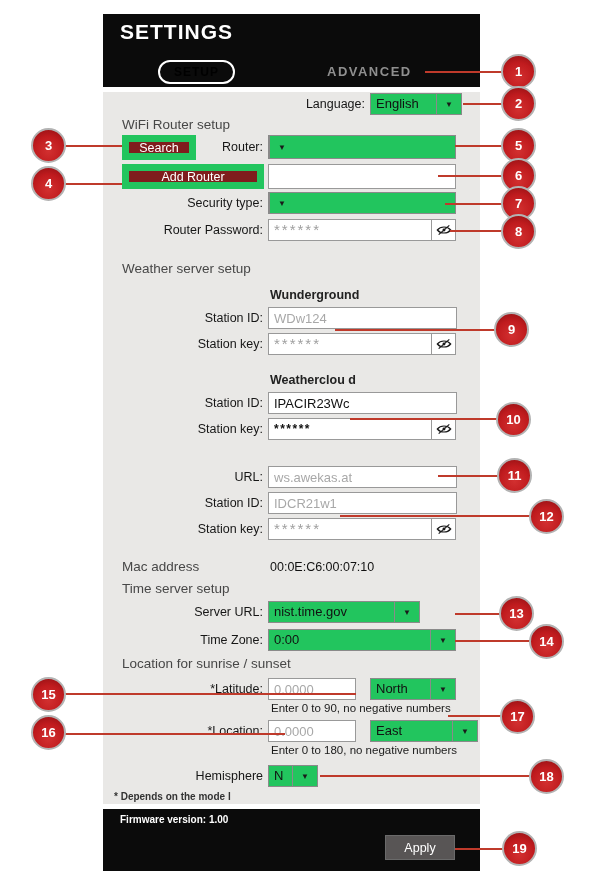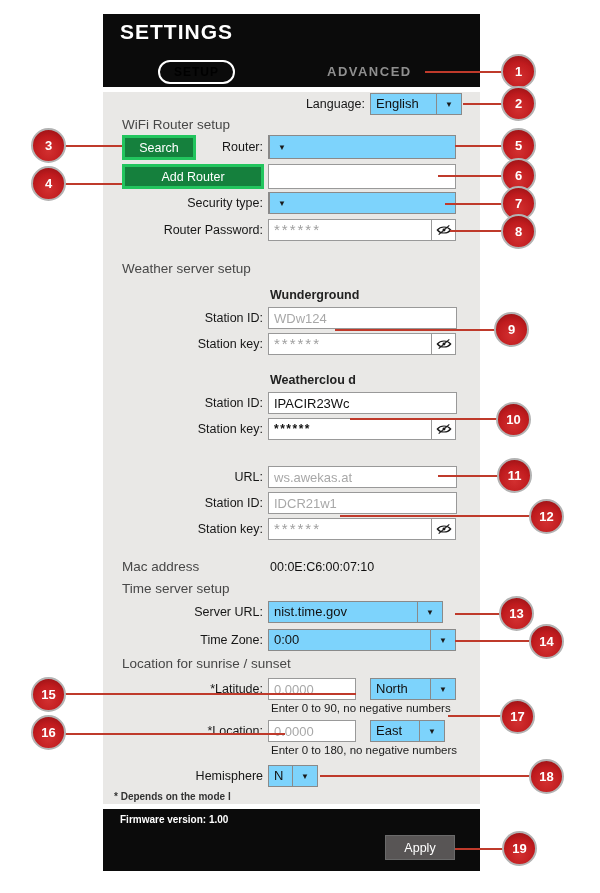--- a/index.html
+++ b/index.html
@@ -23,25 +23,25 @@
 
   input.fld{position:absolute;height:22px;border:1px solid #999;background:#fff;font-size:13px;padding:0 5px;box-sizing:border-box;font-family:"Liberation Sans", sans-serif;color:#111;}
   input.fld::placeholder{color:#a8a8a8;opacity:1;}
   input.stars::placeholder{font-size:15px;letter-spacing:2px;color:#9f9f9f;}
   input.starsfilled{font-size:12px;font-weight:bold;letter-spacing:1.5px;}
 
   .keywrap{position:absolute;display:flex;height:22px;}
   .keywrap input{position:static;width:164px;height:22px;}
   .eyebox{width:25px;height:22px;box-sizing:border-box;border:1px solid #999;margin-left:-1px;background:#fff;display:flex;align-items:center;justify-content:center;cursor:pointer;}
 
-  .dd{position:absolute;display:flex;height:22px;box-sizing:border-box;border:1px solid #8a8a8a;background:#7dd3fc;cursor:pointer;}
+  .dd{position:absolute;display:flex;height:22px;box-sizing:border-box;border:1px solid #8a8a8a;background:#22c55e;cursor:pointer;}
   .dd .val{flex:1;font-size:13px;padding:2px 5px;white-space:nowrap;overflow:hidden;color:#111;}
   .dd .arr{width:24px;border-left:1px solid #8a8a8a;display:flex;align-items:center;justify-content:center;font-size:8px;color:#1a1a1a;}
 
-  .btn{position:absolute;background:#15803d;color:#ffffff;font-size:12.5px;display:flex;align-items:center;justify-content:center;cursor:pointer;border:3px solid #22c55e;box-sizing:border-box;}
+  .btn{position:absolute;background:#7f1d1d;color:#ffffff;font-size:12.5px;display:flex;align-items:center;justify-content:center;cursor:pointer;border:7px solid #22c55e;box-sizing:border-box;}
   .apply-btn{background:#585555;border:1px solid #6a6a6a;}
 
   .fw{position:absolute;left:120px;top:814px;color:#ffffff;font-size:10px;font-weight:bold;}
 
   .co{position:absolute;width:35px;height:35px;box-sizing:border-box;border-radius:50%;
       background:radial-gradient(circle at 50% 68%, #d23030 0%, #c01b1e 55%, #8e1013 100%);
       border:2px solid #b3b3b3;color:#fff;font-weight:bold;font-size:13px;
       display:flex;align-items:center;justify-content:center;z-index:5;}
   .cl{position:absolute;height:2px;background:#bf3a2b;z-index:4;}
 </style>
@@ -133,41 +133,41 @@
           <line x1="4" y1="16" x2="20" y2="2" stroke="#1a1a1a" stroke-width="1.8"></line>
         </svg>
     </span>
   </div>
 
   <div class="sec" style="top:559px;">Mac address</div>
   <div class="mac-val" style="top:560px;">00:0E:C6:00:07:10</div>
 
   <div class="sec" style="top:581px;">Time server setup</div>
   <div class="lb" style="top:605px;">Server URL:</div>
-  <div class="dd" style="left:268px;top:601px;width:175px;">
+  <div class="dd" style="left:268px;top:601px;width:152px;">
     <span class="val">nist.time.gov</span>
     <span class="arr">▼</span>
   </div>
   <div class="lb" style="top:633px;">Time Zone:</div>
   <div class="dd" style="left:268px;top:629px;width:188px;">
     <span class="val">0:00</span>
     <span class="arr">▼</span>
   </div>
 
   <div class="sec" style="top:656px;">Location for sunrise / sunset</div>
   <div class="lb" style="top:682px;">*Latitude:</div>
   <input class="fld" style="left: 268px; top: 678px; width: 88px;" placeholder="0.0000">
   <div class="dd" style="left:370px;top:678px;width:86px;">
     <span class="val">North</span>
     <span class="arr">▼</span>
   </div>
   <div class="hint" style="top:702px;">Enter 0 to 90, no negative numbers</div>
   <div class="lb" style="top:724px;">*Location:</div>
   <input class="fld" style="left: 268px; top: 720px; width: 88px;" placeholder="0.0000">
-  <div class="dd" style="left:370px;top:720px;width:75px;">
+  <div class="dd" style="left:370px;top:720px;width:108px;">
     <span class="val">East</span>
     <span class="arr">▼</span>
   </div>
   <div class="hint" style="top:744px;">Enter 0 to 180, no negative numbers</div>
 
   <div class="lb" style="top:769px;">Hemisphere</div>
   <div class="dd" style="left:268px;top:765px;width:50px;">
     <span class="val">N</span>
     <span class="arr">▼</span>
   </div>

